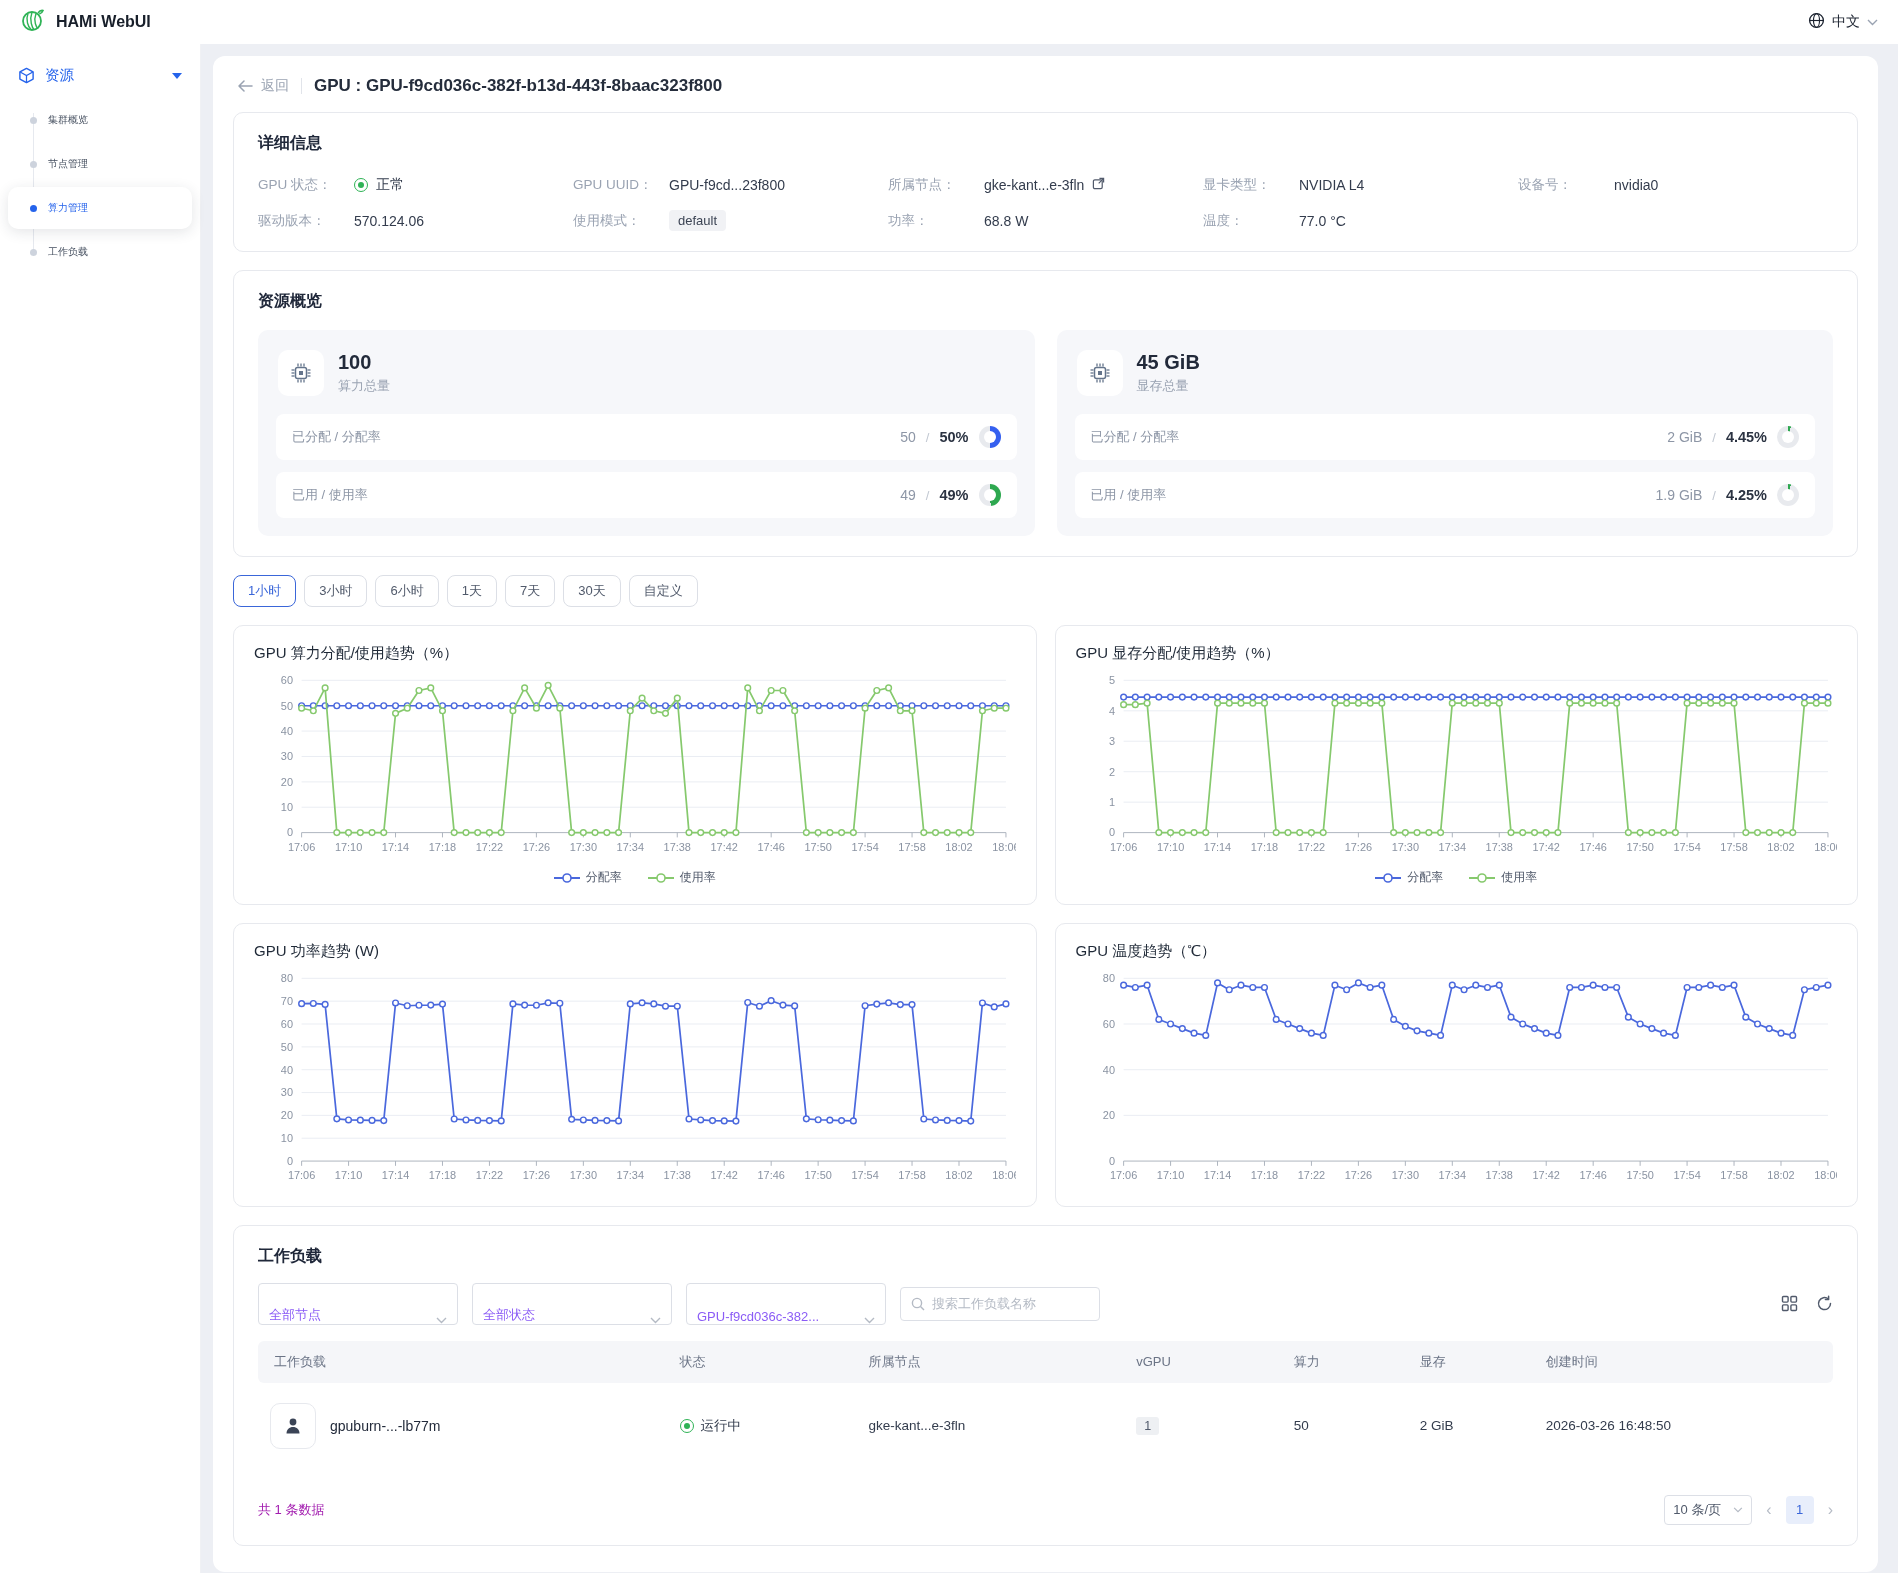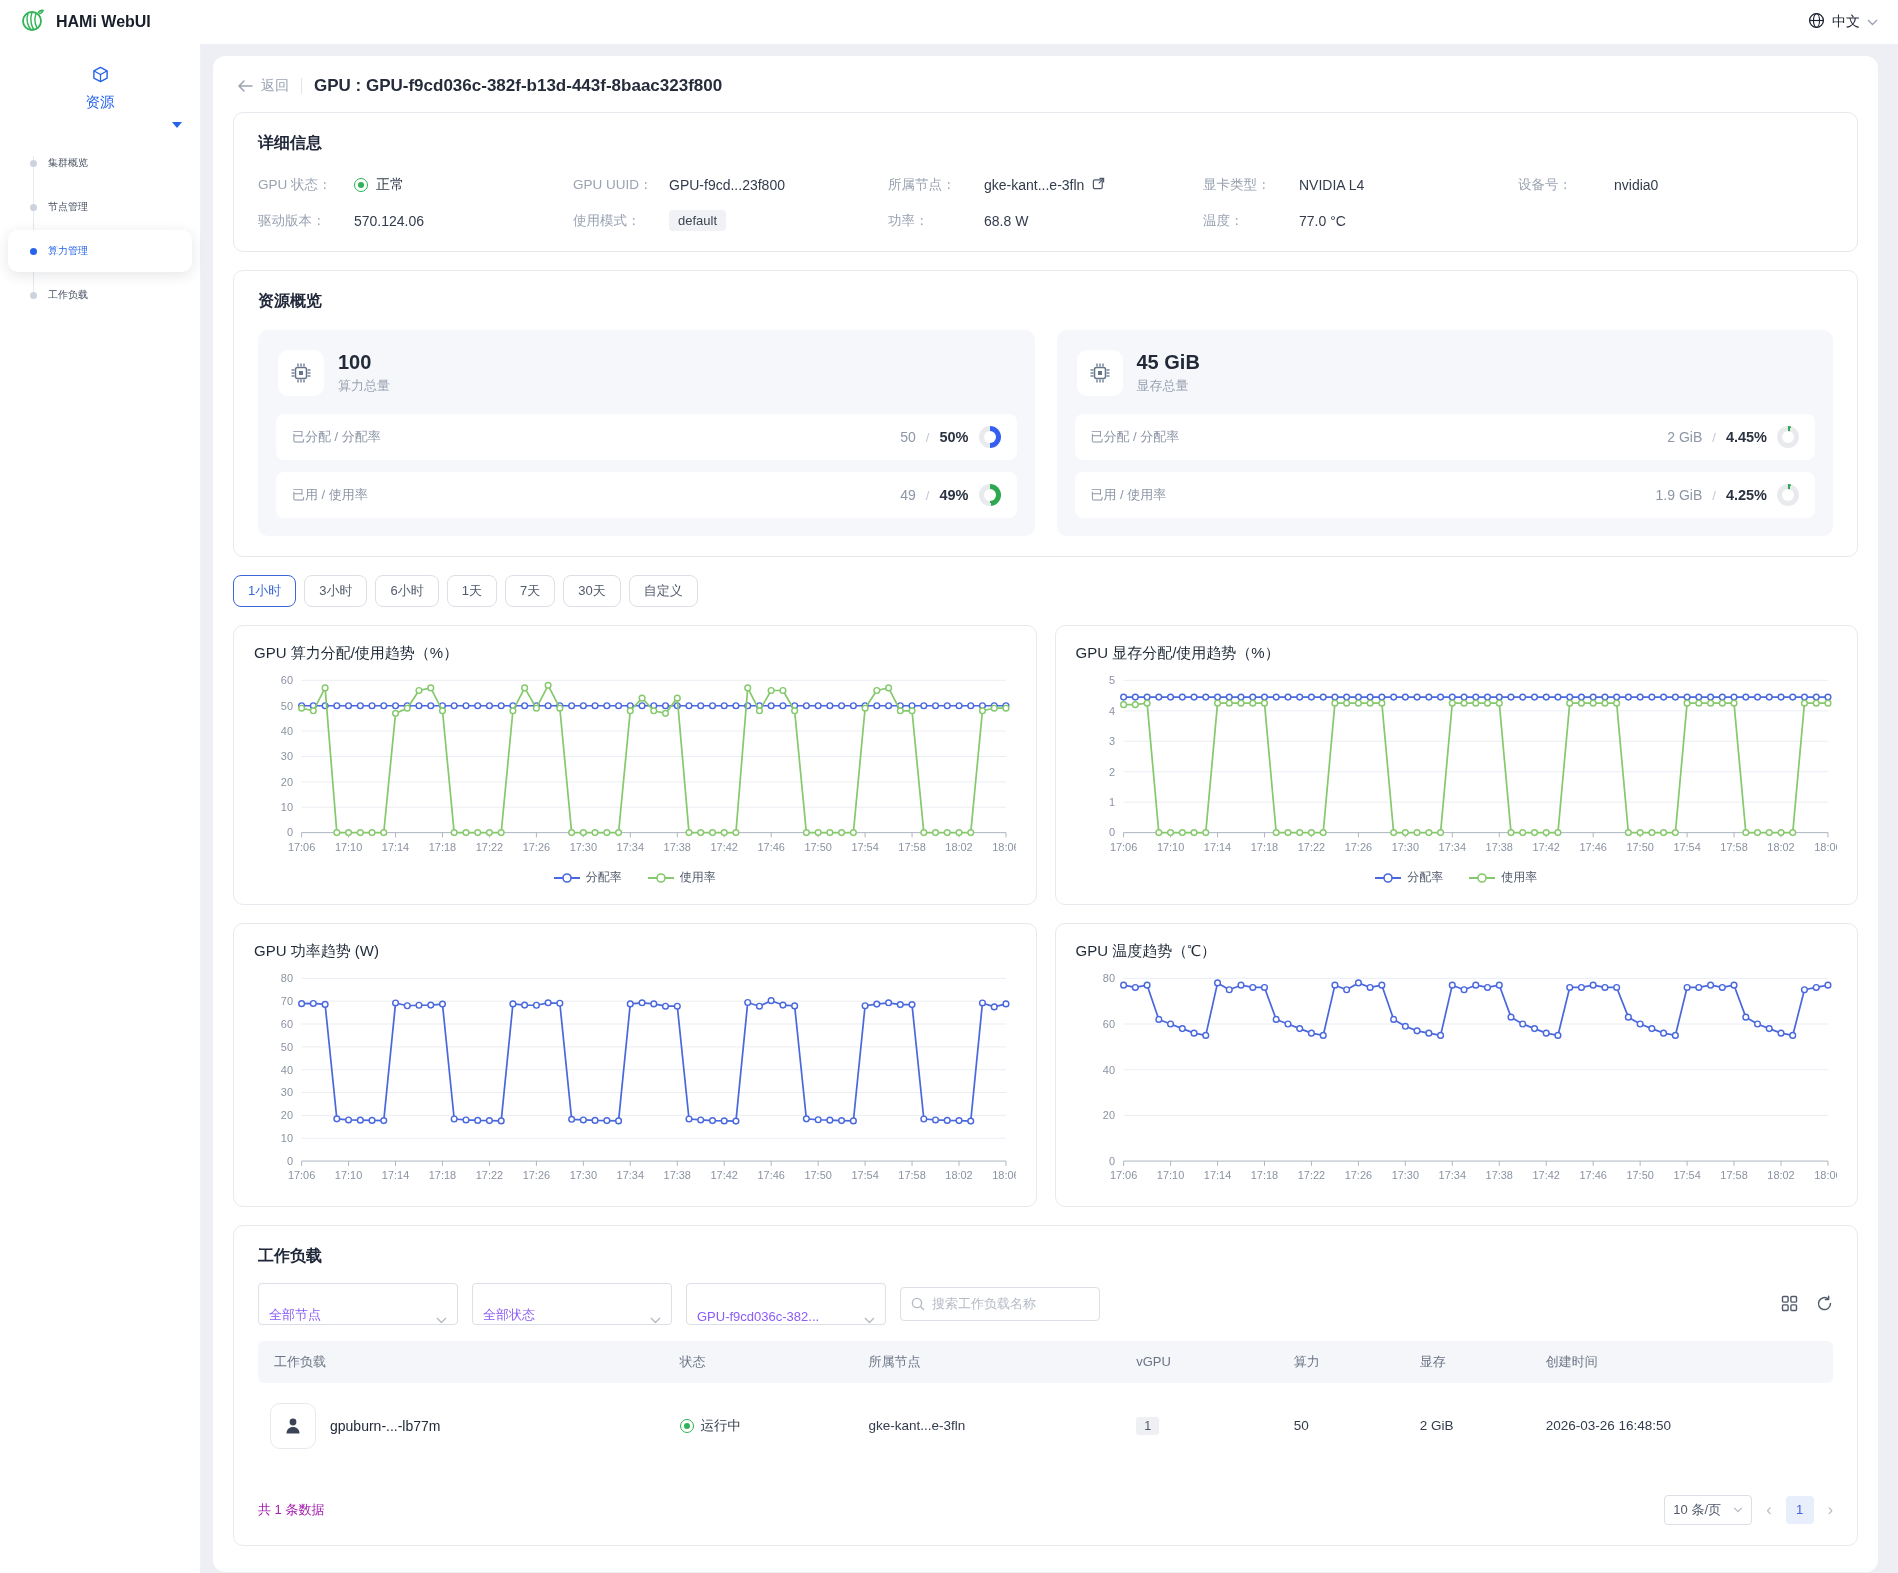--- a/index.html
+++ b/index.html
@@ -6,21 +6,21 @@
   html,body { width:1898px; height:1573px; font-family:"Liberation Sans",sans-serif; background:#fff; color:#333; }
   
   .topbar { height:44px; display:flex; align-items:center; padding:0 20px; background:#fff; }
   .brand { display:flex; align-items:center; gap:10px; }
   .brand-name { font-size:16px; font-weight:bold; color:#181f2a; }
   .topbar-right { margin-left:auto; display:flex; align-items:center; gap:7px; cursor:pointer; }
   .lang-label { font-size:14px; color:#1c2330; }
   
   .app-row { display:flex; height:1529px; }
   .sidebar { width:201px; background:#fff; border-right:1px solid #f0f1f4; padding-top:10px; flex-shrink:0; }
-  .side-section { display:flex; align-items:center; gap:10px; padding:12px 18px; color:#2563eb; cursor:pointer;flex-direction:column; }
+  .side-section { display:flex; align-items:center; gap:10px; padding:12px 18px; color:#2563eb; cursor:pointer; }
   .side-section-label { font-size:14.5px; font-weight:500; }
   .caret-down { margin-left:auto; width:0; height:0; border-left:5px solid transparent; border-right:5px solid transparent; border-top:6px solid #2563eb; }
   .side-tree { position:relative; margin-top:2px; }
   .side-tree:before { content:""; position:absolute; left:33px; top:14px; bottom:18px; width:1px; background:#e6e9ef; }
   .side-item { position:relative; height:42px; margin:2px 8px; display:flex; align-items:center; padding-left:40px; font-size:10px; color:#465060; border-radius:10px; cursor:pointer; }
   .side-item .dot { position:absolute; left:22px; width:7px; height:7px; border-radius:50%; background:#cdd3dd; }
   .side-item.active { color:#2563eb; background:#fff; box-shadow:0 3px 14px rgba(30,41,59,.12); font-weight:500; }
   .side-item.active .dot { background:#2563eb; }
   .content-area { flex:1; background:#edeff4; padding:12px 20px 12px 12px; overflow:hidden; }
   .main-card { background:#fff; border-radius:12px; min-height:100%; padding:14px 20px 26px 20px; }

